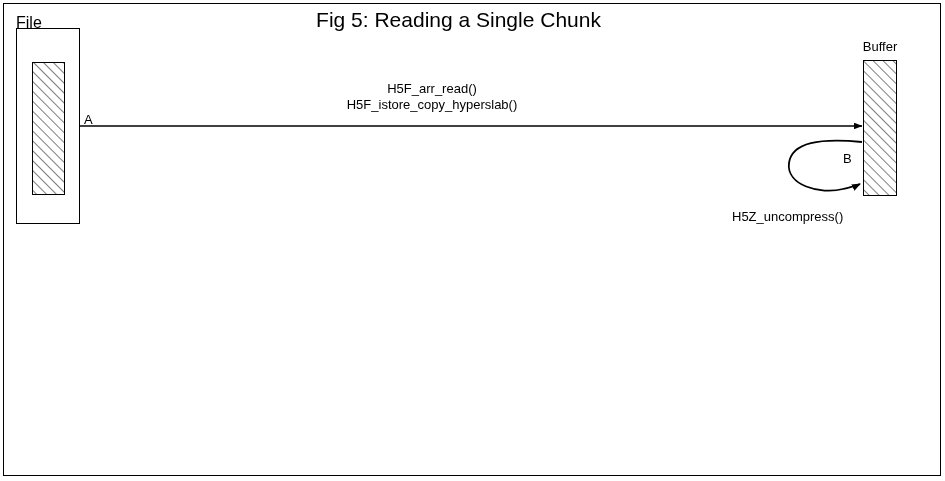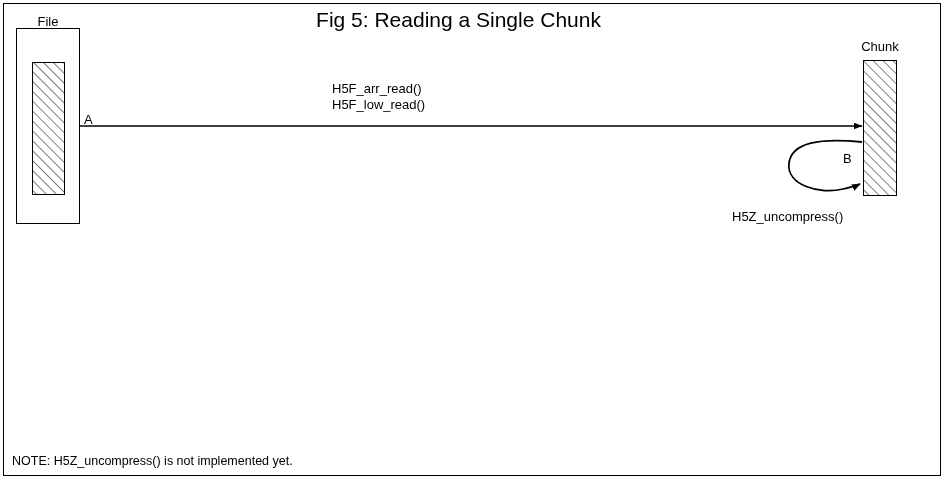--- a/index.html
+++ b/index.html
@@ -41,22 +41,22 @@
     left: 0;
     top: 9px;
     width: 917px;
     text-align: center;
     font-size: 21px;
   }
   #file-label {
     left: 16px;
     top: 15px;
     width: 64px;
-    text-align: center;
-    font-size: 13px;
+    text-align: left;
+    font-size: 16px;
   }
   #buffer-label {
     left: 855px;
     top: 40px;
     width: 50px;
     text-align: center;
     font-size: 13px;
   }
   #label-a {
     left: 84px;
@@ -65,21 +65,21 @@
   }
   #label-b {
     left: 843px;
     top: 152px;
     font-size: 13px;
   }
   #callstack {
     left: 332px;
     top: 81px;
     width: 200px;
-    text-align: left;
+    text-align: center;
     font-size: 13px;
   }
   #callstack div {
     line-height: 15.8px;
   }
   #uncompress-label {
     left: 732px;
     top: 210px;
     font-size: 13px;
   }
@@ -117,28 +117,27 @@
 
     <line x1="80" y1="126" x2="862" y2="126" stroke="#000000" stroke-width="1.6" marker-end="url(#arrowhead)"></line>
 
     <path d="M 862 142 C 820 138 792 142 789 163 C 786 185 820 195 843 189 C 851 187 856 186 860 184" fill="none" stroke="#000000" stroke-width="1.8" marker-end="url(#arrowhead2)"></path>
   </svg>
 
   <div class="txt" id="title">Fig 5:  Reading a Single Chunk</div>
 
   <div class="txt" id="file-label">File</div>
 
-  <div class="txt" id="buffer-label">Chunk</div>
+  <div class="txt" id="buffer-label">Buffer</div>
 
   <div class="txt" id="label-a">A</div>
 
   <div class="txt" id="label-b">B</div>
 
   <div class="txt" id="callstack">
     <div>H5F_arr_read()</div>
-    <div>H5F_low_read()</div>
+    <div>H5F_istore_copy_hyperslab()</div>
   </div>
 
   <div class="txt" id="uncompress-label">H5Z_uncompress()</div>
 
-  <div class="txt" id="note">NOTE: H5Z_uncompress() is not implemented yet.</div>
 
 </div>
 
 </body></html>

